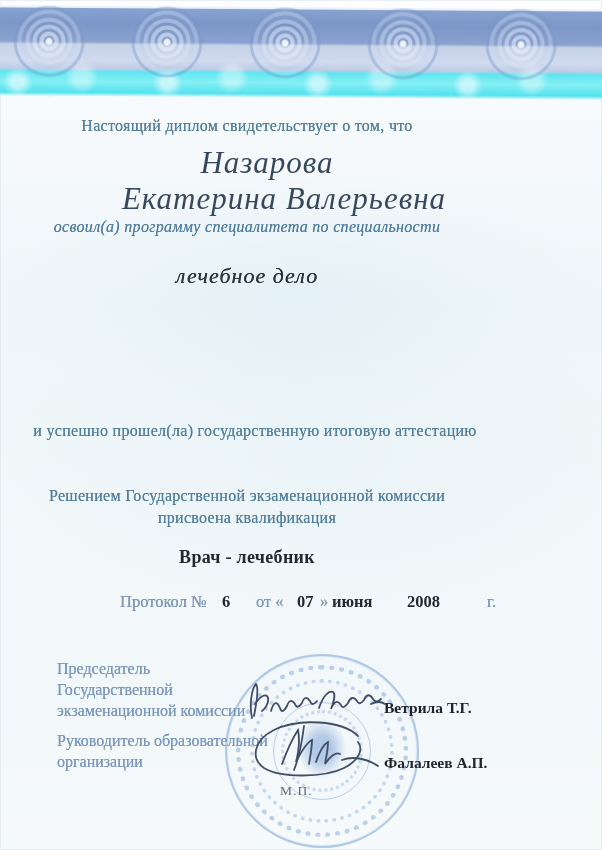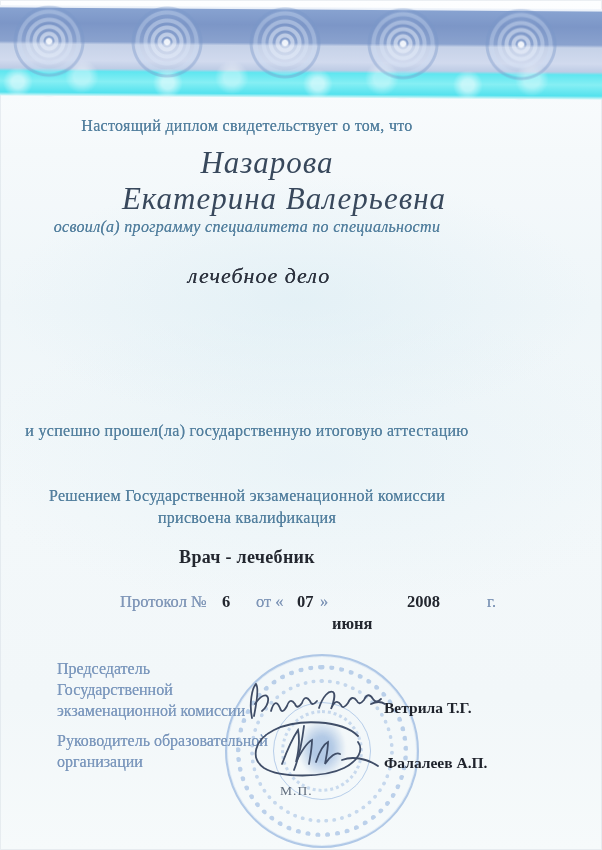--- a/index.html
+++ b/index.html
@@ -31,40 +31,40 @@
         #c9f4f6 90px,rgba(240,250,252,0) 91px);
     background-size:118px 91px,118px 91px,118px 91px,150px 91px,150px 91px,100% 100%;
     background-repeat:repeat-x,repeat-x,repeat-x,repeat-x,repeat-x,no-repeat;
   }
 
   
   .cline{position:absolute;left:0;width:494px;text-align:center;}
   .blue-line{font-size:16px;color:#54809f;letter-spacing:.3px;text-shadow:0 0 .4px #54809f;}
   .intro{top:117px;}
   .program{top:218px;font-style:italic;}
-  .attest{top:422px;}
+  .attest{top:422px;padding-left:8px;}
   .comm1{top:487px;}
   .comm2{top:509px;}
   .holder-name{font-style:italic;font-size:31px;color:#38485c;letter-spacing:1px;padding-left:20px;}
   .n1{top:145px;}
   .n2{top:181px;margin-left:17px;}
-  .specialty{top:263px;font-style:italic;font-size:22px;color:#2c323e;letter-spacing:1px;text-shadow:0 0 .4px #2c323e;padding-left:12px;}
+  .specialty{top:263px;font-style:italic;font-size:22px;color:#2c323e;letter-spacing:1px;text-shadow:0 0 .4px #2c323e;}
   .qualification{top:547px;font-size:18px;font-weight:bold;color:#23272f;letter-spacing:.3px;}
 
   
   .protocol{position:absolute;top:592px;left:0;width:602px;height:24px;font-size:16.5px;}
   .protocol span{position:absolute;top:0;white-space:nowrap;}
   .p-light{color:#8097b8;text-shadow:0 0 .4px #8097b8;}
   .p-dark{color:#23272f;font-weight:bold;}
   .p-label{left:120px;}
   .p-num{left:222px;}
   .p-from{left:256px;}
   .p-day{left:297px;}
   .p-close{left:320px;}
-  .p-month{left:332px;margin-top:22px;}
+  .p-month{left:332px;}
   .p-year{left:407px;}
   .p-suffix{left:487px;}
 
   
   .label-block{position:absolute;left:57px;font-size:16px;line-height:21px;color:#7c98bd;text-shadow:0 0 .4px #7c98bd;z-index:3;}
   .chairman-block{top:658px;}
   .head-block{top:730px;}
   .sig-name{position:absolute;left:384px;font-size:15.5px;font-weight:bold;color:#1f232c;z-index:4;white-space:nowrap;}
   .vetrila{top:699px;}
   .falaleev{top:754px;}

